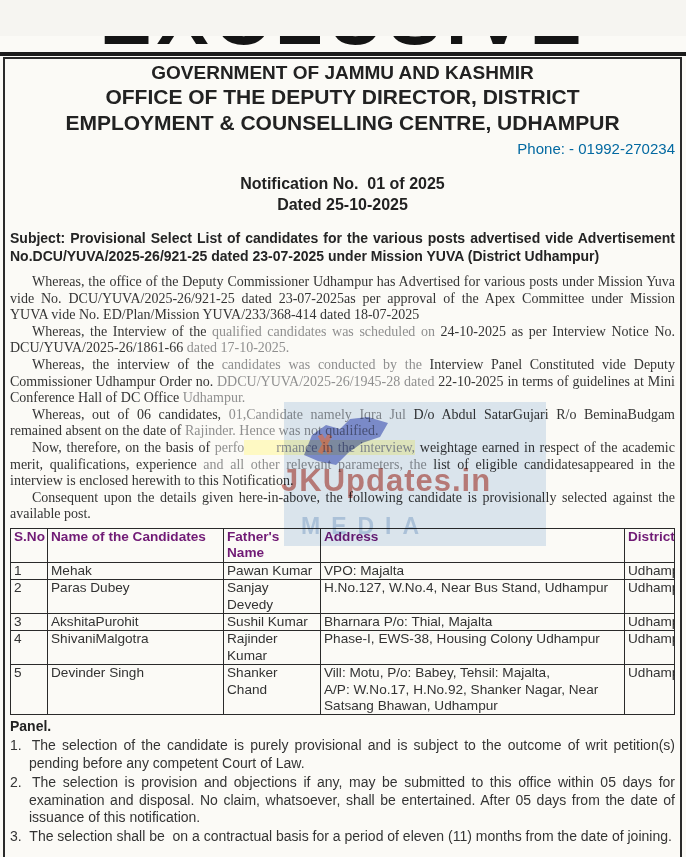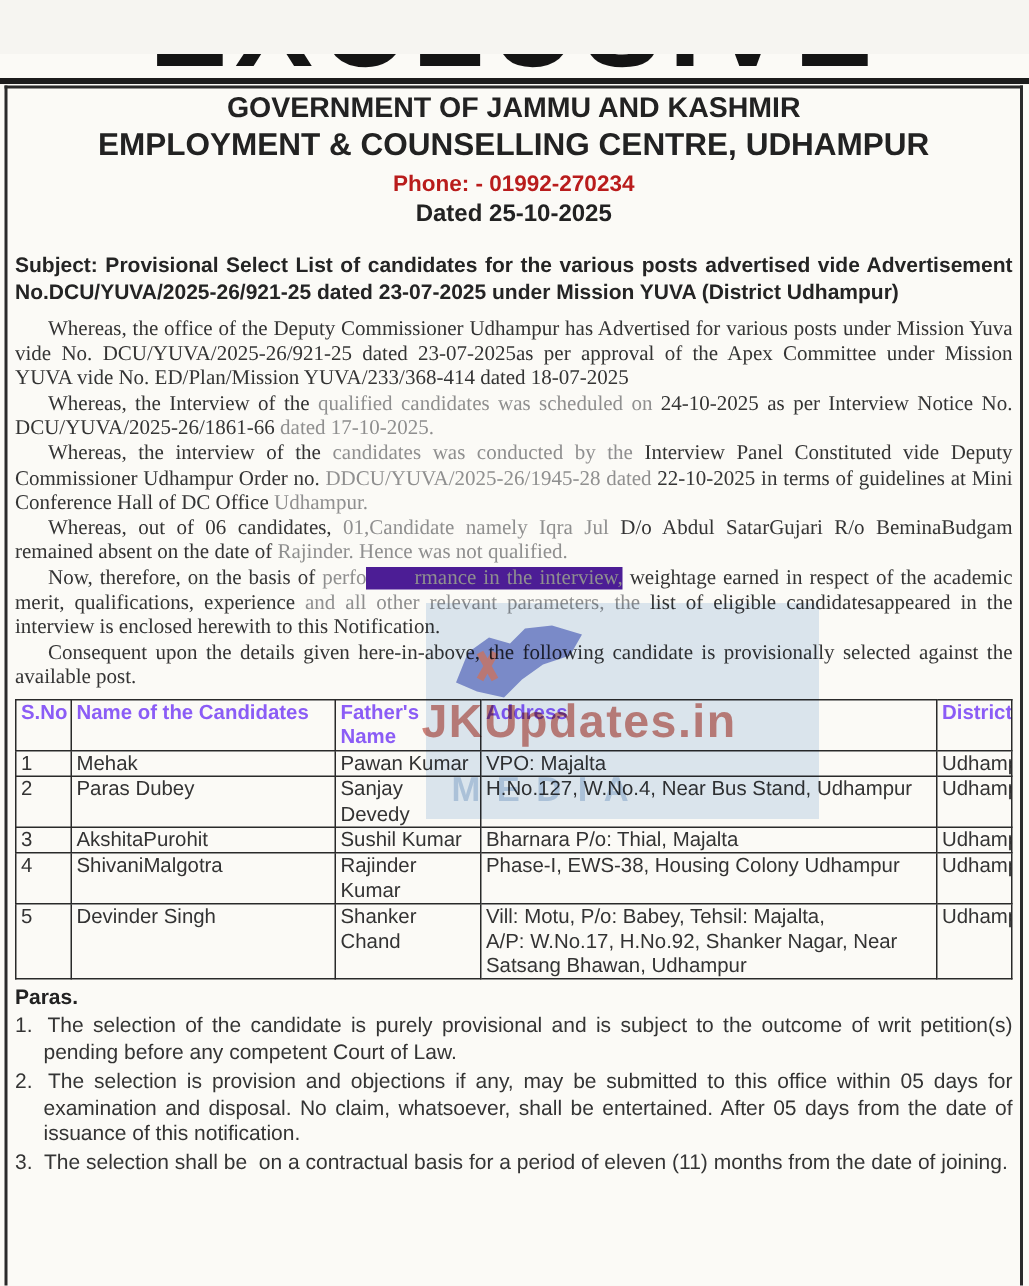--- a/index.html
+++ b/index.html
@@ -21,38 +21,38 @@
 
   
   .doc {
     position:absolute; top:21px; left:3px; right:4px; bottom:0;
     border:2px solid #2a2a2a; border-bottom:none;
     padding:2px 5px 0 5px;
   }
 
   .org  { text-align:center; font-weight:bold; color:#222; font-size:19px; line-height:23px; }
   .org.big { font-size:21px; line-height:26px; }
-  .phone { text-align:center; font-weight:bold; color:#b91c1c; font-size:15px; line-height:19px; margin-top:3px; }
+  .phone { text-align:right; font-weight:normal; color:#0369a1; font-size:15px; line-height:19px; margin-top:3px; }
 
   .notif { text-align:center; font-weight:bold; color:#222; font-size:16px; line-height:21px; white-space:pre-wrap; }
   .notif.first { margin-top:15px; }
 
   .subject { margin-top:15px; font-weight:bold; color:#242424; font-size:14px; line-height:17.5px; text-align:justify; }
 
   .paras { margin-top:9px; font-size:14px; line-height:16.6px; text-align:justify; color:#343434;font-family:Liberation Serif, serif; }
   .para  { text-indent:22px; }
   .para .g  { color:#8f8f8f; }
-  .para .hl { background:#4c1d95;padding-left:32px; }
+  .para .hl { background:#fef9c3;padding-left:32px; }
 
   table.cand { width:100%; border-collapse:collapse; margin-top:5px; font-size:13.6px; color:#333; table-layout:fixed; }
   table.cand th, table.cand td {
     border:1.6px solid #2a2a2a; padding:0 3px; text-align:left; vertical-align:top; line-height:16.4px;
     overflow:hidden; white-space:pre-line;
   }
-  table.cand th { font-weight:bold; color:#8b5cf6; }
+  table.cand th { font-weight:bold; color:#701a75; }
   col.c-sno{width:37px;} col.c-name{width:176px;} col.c-father{width:97px;} col.c-addr{width:304px;} col.c-dist{width:auto;}
 
   .note-title { font-weight:bold; font-size:14px; line-height:17px; margin-top:3px; color:#222; }
   .note-item  { font-size:14px; line-height:17.4px; padding-left:19px; text-indent:-19px; margin-top:2px; white-space:pre-wrap; text-align:justify; color:#343434; }
   .note-item .nnum { padding-right:4px; }
 
   
   .wm { position:absolute; pointer-events:none; mix-blend-mode:multiply; }
   .wm-tint  { left:284px; top:366px; width:262px; height:144px; background:rgba(168,198,230,0.38); }
   .wm-map   { left:296px; top:377px; width:100px; height:58px; opacity:0.62; }
@@ -64,23 +64,25 @@
 
 <div class="page">
 
   <div class="masthead">
     <span>EXCLUSIVE</span>
   </div>
   <div class="toprule"></div>
 
   <div class="doc">
     <div class="org">GOVERNMENT OF JAMMU AND KASHMIR</div>
+    <div class="org big">OFFICE OF THE DEPUTY DIRECTOR, DISTRICT</div>
     <div class="org big">EMPLOYMENT &amp; COUNSELLING CENTRE, UDHAMPUR</div>
     <div class="phone">Phone: - 01992-270234</div>
 
+    <div class="notif first">Notification No.  01 of 2025</div>
     <div class="notif">Dated 25-10-2025</div>
 
     <div class="subject">Subject: Provisional Select List of candidates for the various posts advertised vide Advertisement No.DCU/YUVA/2025-26/921-25 dated 23-07-2025 under Mission YUVA (District Udhampur)</div>
 
     <div class="paras">
         <div class="para"><span>Whereas, the office of the Deputy Commissioner Udhampur has Advertised for various posts under Mission Yuva vide No. DCU/YUVA/2025-26/921-25 dated 23-07-2025as per approval of the Apex Committee under Mission YUVA vide No. ED/Plan/Mission YUVA/233/368-414 dated 18-07-2025</span></div>
         <div class="para"><span>Whereas, the Interview of the </span><span class="g">qualified candidates was scheduled on </span><span>24-10-2025 as per Interview Notice No. DCU/YUVA/2025-26/1861-66 </span><span class="g">dated 17-10-2025.</span></div>
         <div class="para"><span>Whereas, the interview of the </span><span class="g">candidates was conducted by the </span><span>Interview Panel Constituted vide Deputy Commissioner Udhampur Order no. </span><span class="g">DDCU/YUVA/2025-26/1945-28 dated </span><span>22-10-2025 in terms of guidelines at Mini Conference Hall of DC Office </span><span class="g">Udhampur.</span></div>
         <div class="para"><span>Whereas, out of 06 candidates, </span><span class="g">01,Candidate namely Iqra Jul </span><span>D/o Abdul SatarGujari R/o BeminaBudgam remained absent on the date of </span><span class="g">Rajinder. Hence was not qualified.</span></div>
         <div class="para"><span>Now, therefore, on the basis of </span><span class="g">perfo</span><span class="g hl">rmance in the interview,</span><span> weightage earned in respect of the academic merit, qualifications, experience </span><span class="g">and all other relevant parameters, the </span><span>list of eligible candidatesappeared in the interview is enclosed herewith to this Notification.</span></div>
@@ -139,21 +141,21 @@
             <td>Shanker Chand</td>
             <td>Vill: Motu, P/o: Babey, Tehsil: Majalta,
 A/P: W.No.17, H.No.92, Shanker Nagar, Near
 Satsang Bhawan, Udhampur</td>
             <td>Udhampur</td>
           </tr>
         </tbody>
     </table>
 
     <div class="notes">
-      <div class="note-title">Paras.</div>
+      <div class="note-title">Panel.</div>
       <div id="notes-list">
           <div class="note-item"><span class="nnum">1.</span><span> The selection of the candidate is purely provisional and is subject to the outcome of writ petition(s) pending before any competent Court of Law.</span></div>
           <div class="note-item"><span class="nnum">2.</span><span> The selection is provision and objections if any, may be submitted to this office within 05 days for examination and disposal. No claim, whatsoever, shall be entertained. After 05 days from the date of issuance of this notification.</span></div>
           <div class="note-item"><span class="nnum">3.</span><span> The selection shall be  on a contractual basis for a period of eleven (11) months from the date of joining.</span></div>
         </div>
     </div>
 
   </div>
 
   <div class="wm wm-tint"></div>

